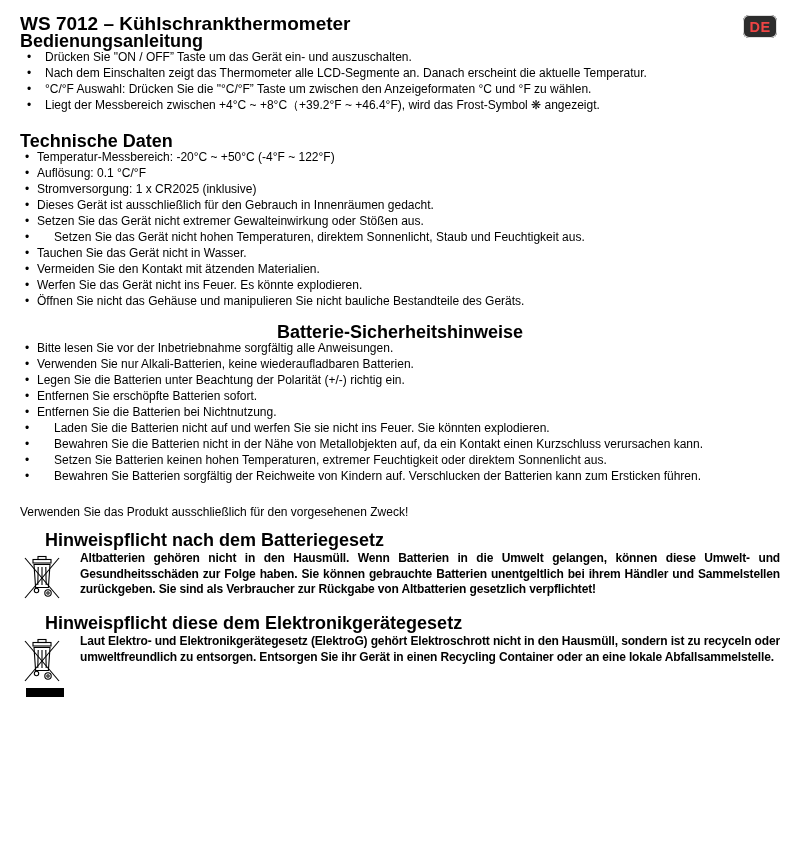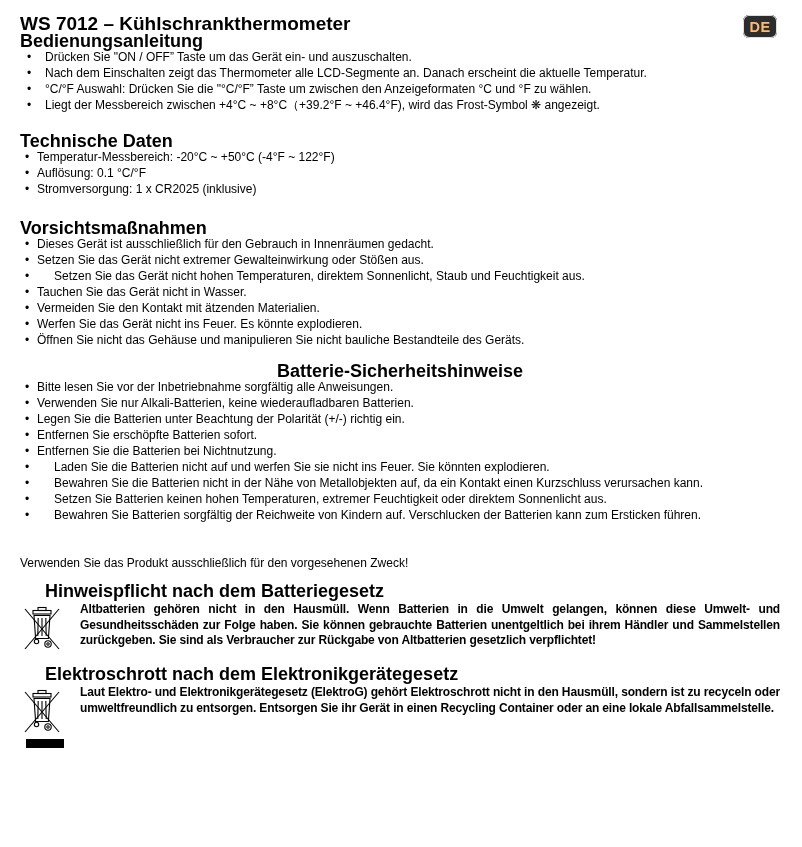--- a/index.html
+++ b/index.html
@@ -19,21 +19,21 @@
 
   
   .lang-badge {
     position: absolute;
     top: 15px;
     right: 25px;
     width: 34px;
     height: 23px;
     background: #2d2d2d;
     border-radius: 6px;
-    color: #fdba74;
+    color: #ef4444;
     font-weight: bold;
     font-size: 14.5px;
     display: flex;
     align-items: center;
     justify-content: center;
     letter-spacing: 0.5px;
     box-shadow: inset 0 0 0 1px rgba(255,255,255,0.85), inset 0 0 0 2.5px #2d2d2d;
   }
 
   h1.title {
@@ -52,21 +52,21 @@
   .list { margin: 0; }
   .bullet { display: flex; line-height: 16px; }
   .bullet .dot { flex: none; margin-left: 5px; width: 12px; }
   .list.wide .bullet .dot { margin-left: 7px; width: 18px; }
   .bullet.indent .btext { margin-left: 17px; }
 
   .gap-tech { margin-top: 20px; }
   .gap-precautions { margin-top: 23px; }
   .gap-battery { margin-top: 15px; text-align: center; }
 
-  .usage-note { margin-top: 32px; line-height: 16px; }
+  .usage-note { margin-top: 20px; line-height: 16px; }
 
   .law-heading { margin-top: 12px; padding-left: 25px; }
   .law-heading.second { margin-top: 15px; }
 
   .law-row { display: flex; margin-top: 3px; }
   .icon-col { flex: none; width: 60px; padding-left: 4px; padding-top: 3px; }
   .law-text {
     flex: 1;
     font-weight: bold;
     text-align: justify;
@@ -121,21 +121,20 @@
       <div class="bullet">
         <span class="dot">•</span>
         <span class="btext">Auflösung: 0.1 °C/°F</span>
       </div>
       <div class="bullet">
         <span class="dot">•</span>
         <span class="btext">Stromversorgung: 1 x CR2025 (inklusive)</span>
       </div>
     </div>
 
-  <div class="h2 gap-precautions">Vorsichtsmaßnahmen</div>
   <div class="list">
       <div class="bullet">
         <span class="dot">•</span>
         <span class="btext">Dieses Gerät ist ausschließlich für den Gebrauch in Innenräumen gedacht.</span>
       </div>
       <div class="bullet">
         <span class="dot">•</span>
         <span class="btext">Setzen Sie das Gerät nicht extremer Gewalteinwirkung oder Stößen aus.</span>
       </div>
       <div class="bullet indent">
@@ -217,21 +216,21 @@
           <circle cx="24" cy="39" r="3.2"></circle>
           <circle cx="24" cy="39" r="1.2"></circle>
           <line x1="1" y1="4" x2="35" y2="44"></line>
           <line x1="35" y1="4" x2="1" y2="44"></line>
         </g>
       </svg>
     </div>
     <div class="law-text">Altbatterien gehören nicht in den Hausmüll. Wenn Batterien in die Umwelt gelangen, können diese Umwelt- und Gesundheitsschäden zur Folge haben. Sie können gebrauchte Batterien unentgeltlich bei ihrem Händler und Sammelstellen zurückgeben. Sie sind als Verbraucher zur Rückgabe von Altbatterien gesetzlich verpflichtet!</div>
   </div>
 
-  <div class="h2 law-heading second">Elektroschrott nach dem Elektronikgerätegesetz</div>
+  <div class="h2 law-heading second">Hinweispflicht diese dem Elektronikgerätegesetz</div>
   <div class="law-row">
     <div class="icon-col">
       <svg class="weee-icon" width="36" height="46" viewBox="0 0 36 46">
         <g fill="none" stroke="#000" stroke-width="1.1">
           <rect x="14" y="2.5" width="8" height="3"></rect>
           <rect x="9" y="5.5" width="18" height="3.5"></rect>
           <path d="M10 10.5 h16 l-1.6 23 h-12.8 z"></path>
           <line x1="14.2" y1="13" x2="13.8" y2="31"></line>
           <line x1="18" y1="13" x2="18" y2="31"></line>
           <line x1="21.8" y1="13" x2="22.2" y2="31"></line>

